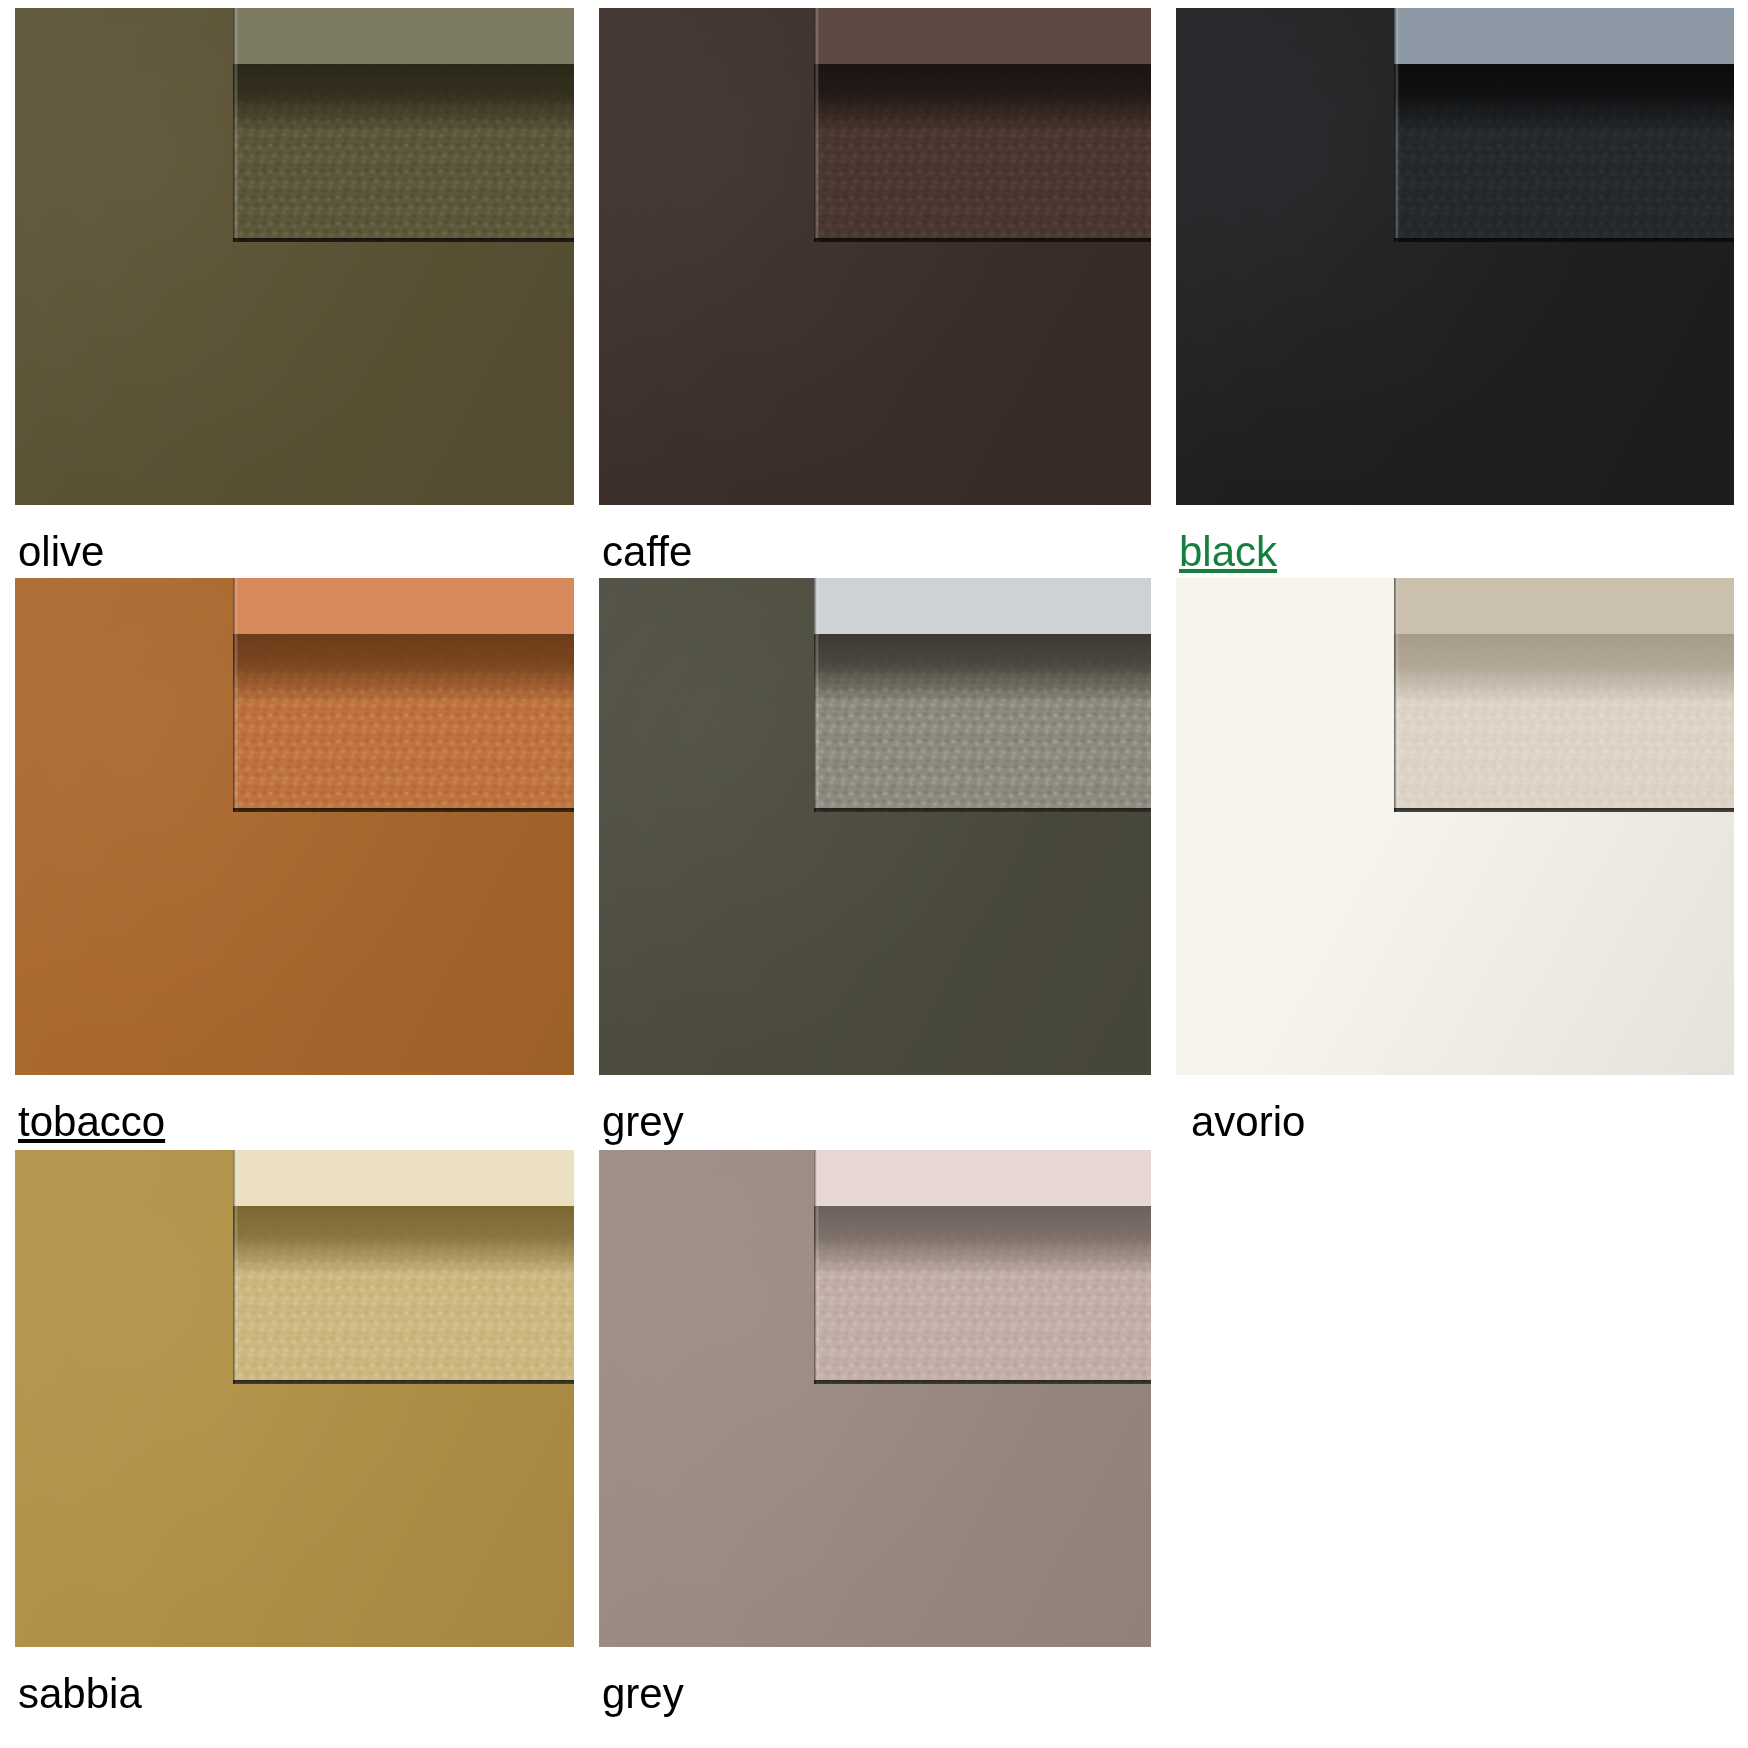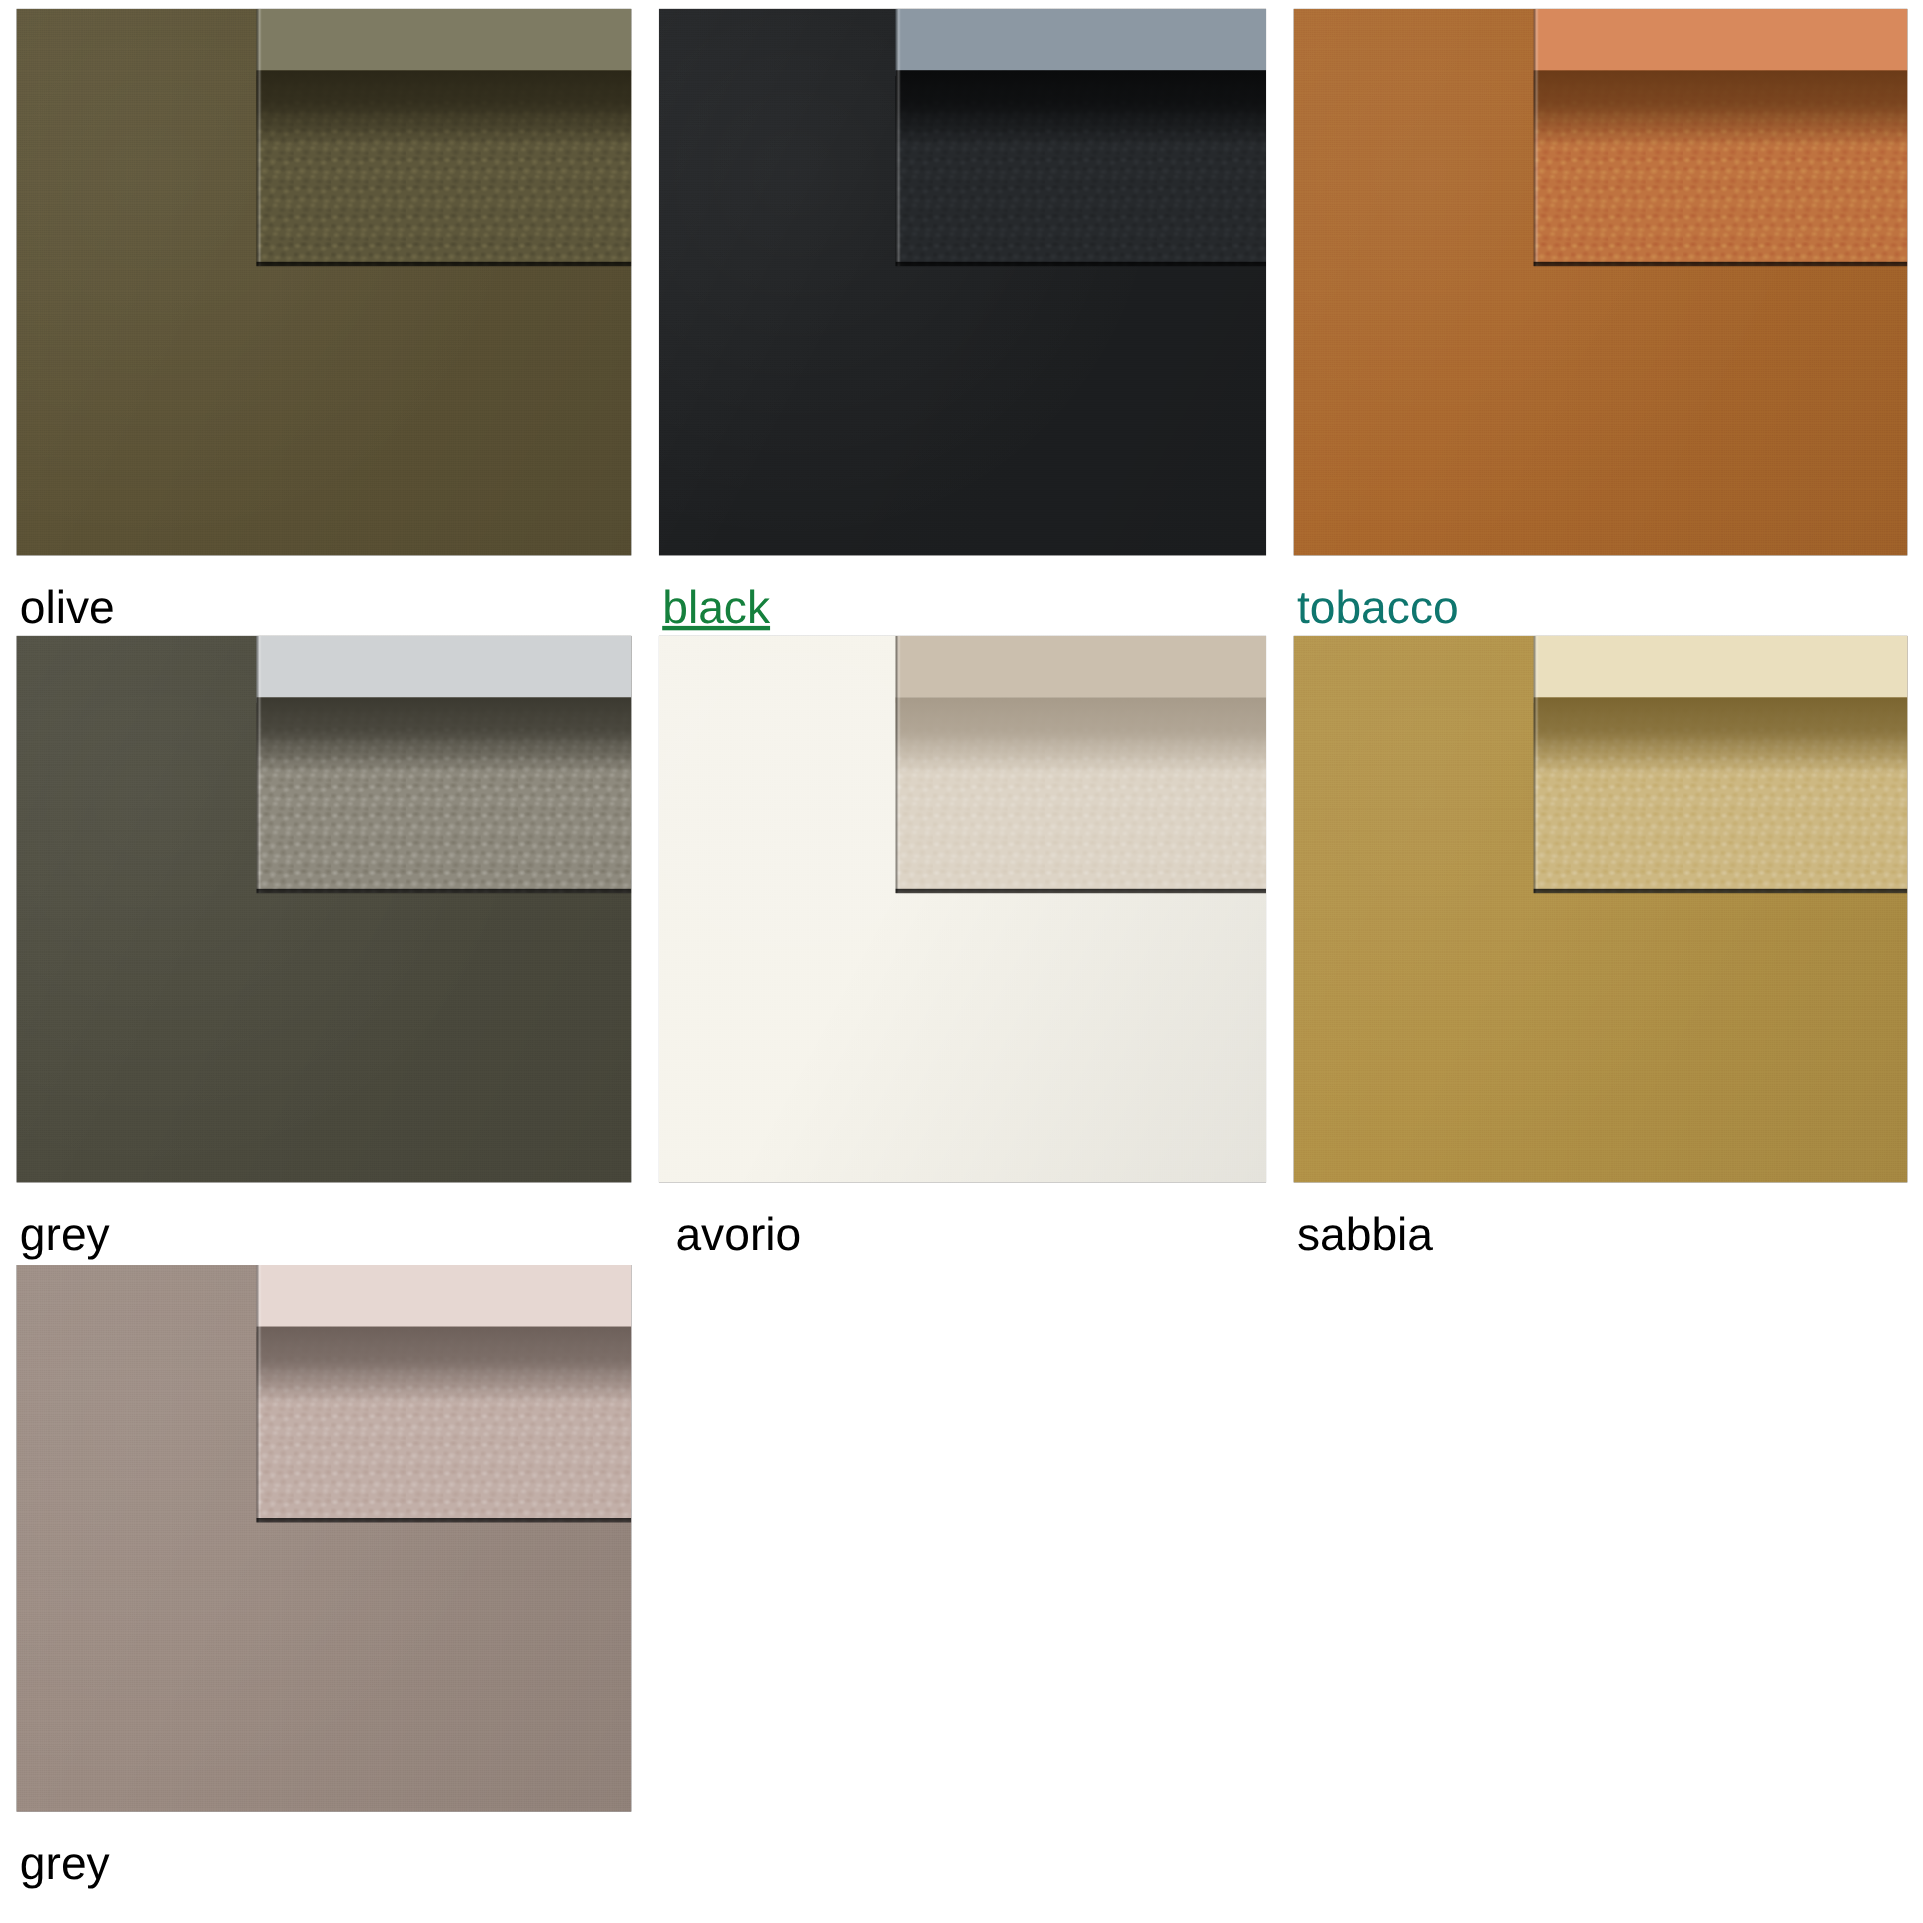--- a/index.html
+++ b/index.html
@@ -159,20 +159,36 @@
           <div class="pebble"></div>
         </div>
         <div class="flap-shadow" style="background-image: linear-gradient(rgb(43, 39, 24) 0%, rgba(43, 39, 24, 0.8) 45%, rgba(0, 0, 0, 0) 100%);"></div>
         <div class="flap-edge-left"></div>
         <div class="flap-edge-bottom"></div>
       </div>
     </div>
     <div class="swatch-label" style="color: rgb(0, 0, 0);">olive</div>
   </div>
 
+  <div class="swatch-cell">
+    <div class="swatch-photo">
+      <div class="leather-base" style="background-color: rgb(59, 45, 40);"></div>
+      <div class="grain"></div>
+      <div class="flap">
+        <div class="flap-top" style="background-color: rgb(94, 74, 66);"></div>
+        <div class="flap-face" style="background-color: rgb(74, 56, 48);">
+          <div class="pebble"></div>
+        </div>
+        <div class="flap-shadow" style="background-image: linear-gradient(rgb(27, 19, 17) 0%, rgba(27, 19, 17, 0.8) 45%, rgba(0, 0, 0, 0) 100%);"></div>
+        <div class="flap-edge-left"></div>
+        <div class="flap-edge-bottom"></div>
+      </div>
+    </div>
+    <div class="swatch-label" style="color: rgb(0, 0, 0);">caffe</div>
+  </div>
 
   <div class="swatch-cell">
     <div class="swatch-photo">
       <div class="leather-base" style="background-color: rgb(28, 30, 32);"></div>
       <div class="grain"></div>
       <div class="flap">
         <div class="flap-top" style="background-color: rgb(140, 152, 163);"></div>
         <div class="flap-face" style="background-color: rgb(38, 41, 44);">
           <div class="pebble"></div>
         </div>
@@ -192,21 +208,21 @@
       <div class="flap">
         <div class="flap-top" style="background-color: rgb(216, 137, 92);"></div>
         <div class="flap-face" style="background-color: rgb(191, 115, 64);">
           <div class="pebble"></div>
         </div>
         <div class="flap-shadow" style="background-image: linear-gradient(rgb(107, 59, 24) 0%, rgba(107, 59, 24, 0.8) 45%, rgba(0, 0, 0, 0) 100%);"></div>
         <div class="flap-edge-left"></div>
         <div class="flap-edge-bottom"></div>
       </div>
     </div>
-    <div class="swatch-label" style="color: #0f766e;">tobacco</div>
+    <div class="swatch-label" style="color: #000000; text-decoration: underline;">tobacco</div>
   </div>
 
   <div class="swatch-cell">
     <div class="swatch-photo">
       <div class="leather-base" style="background-color: rgb(75, 74, 61);"></div>
       <div class="grain"></div>
       <div class="flap">
         <div class="flap-top" style="background-color: rgb(207, 210, 212);"></div>
         <div class="flap-face" style="background-color: rgb(142, 138, 126);">
           <div class="pebble"></div>

